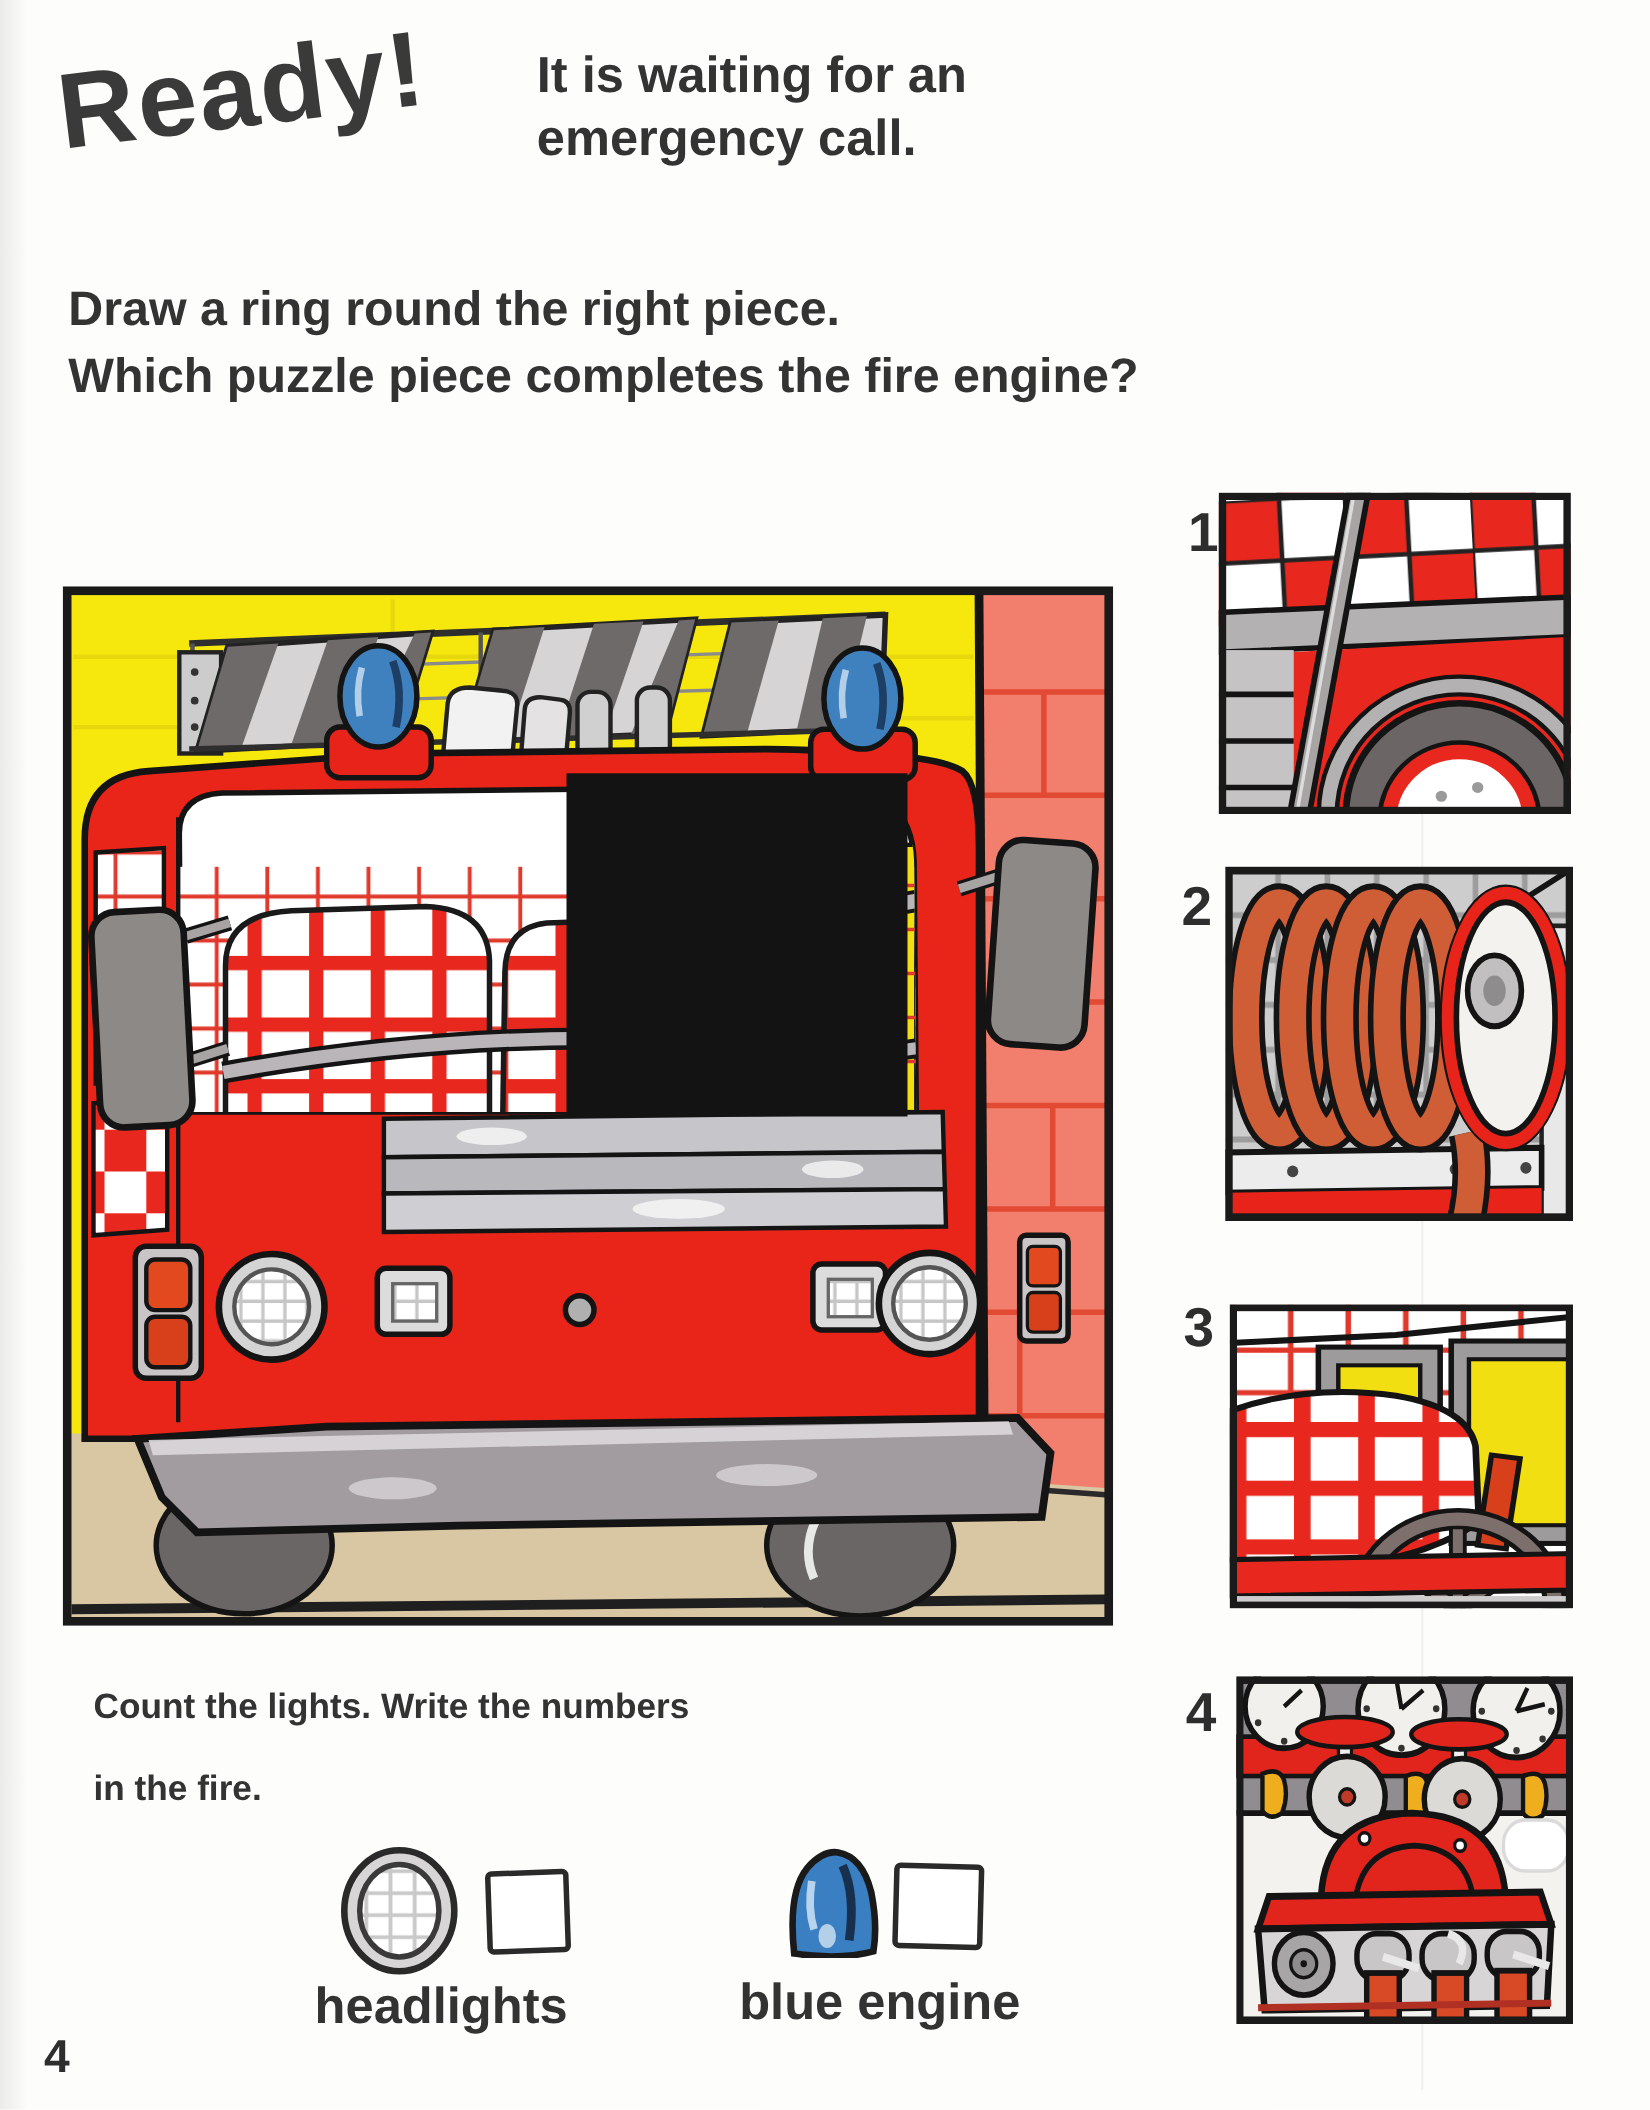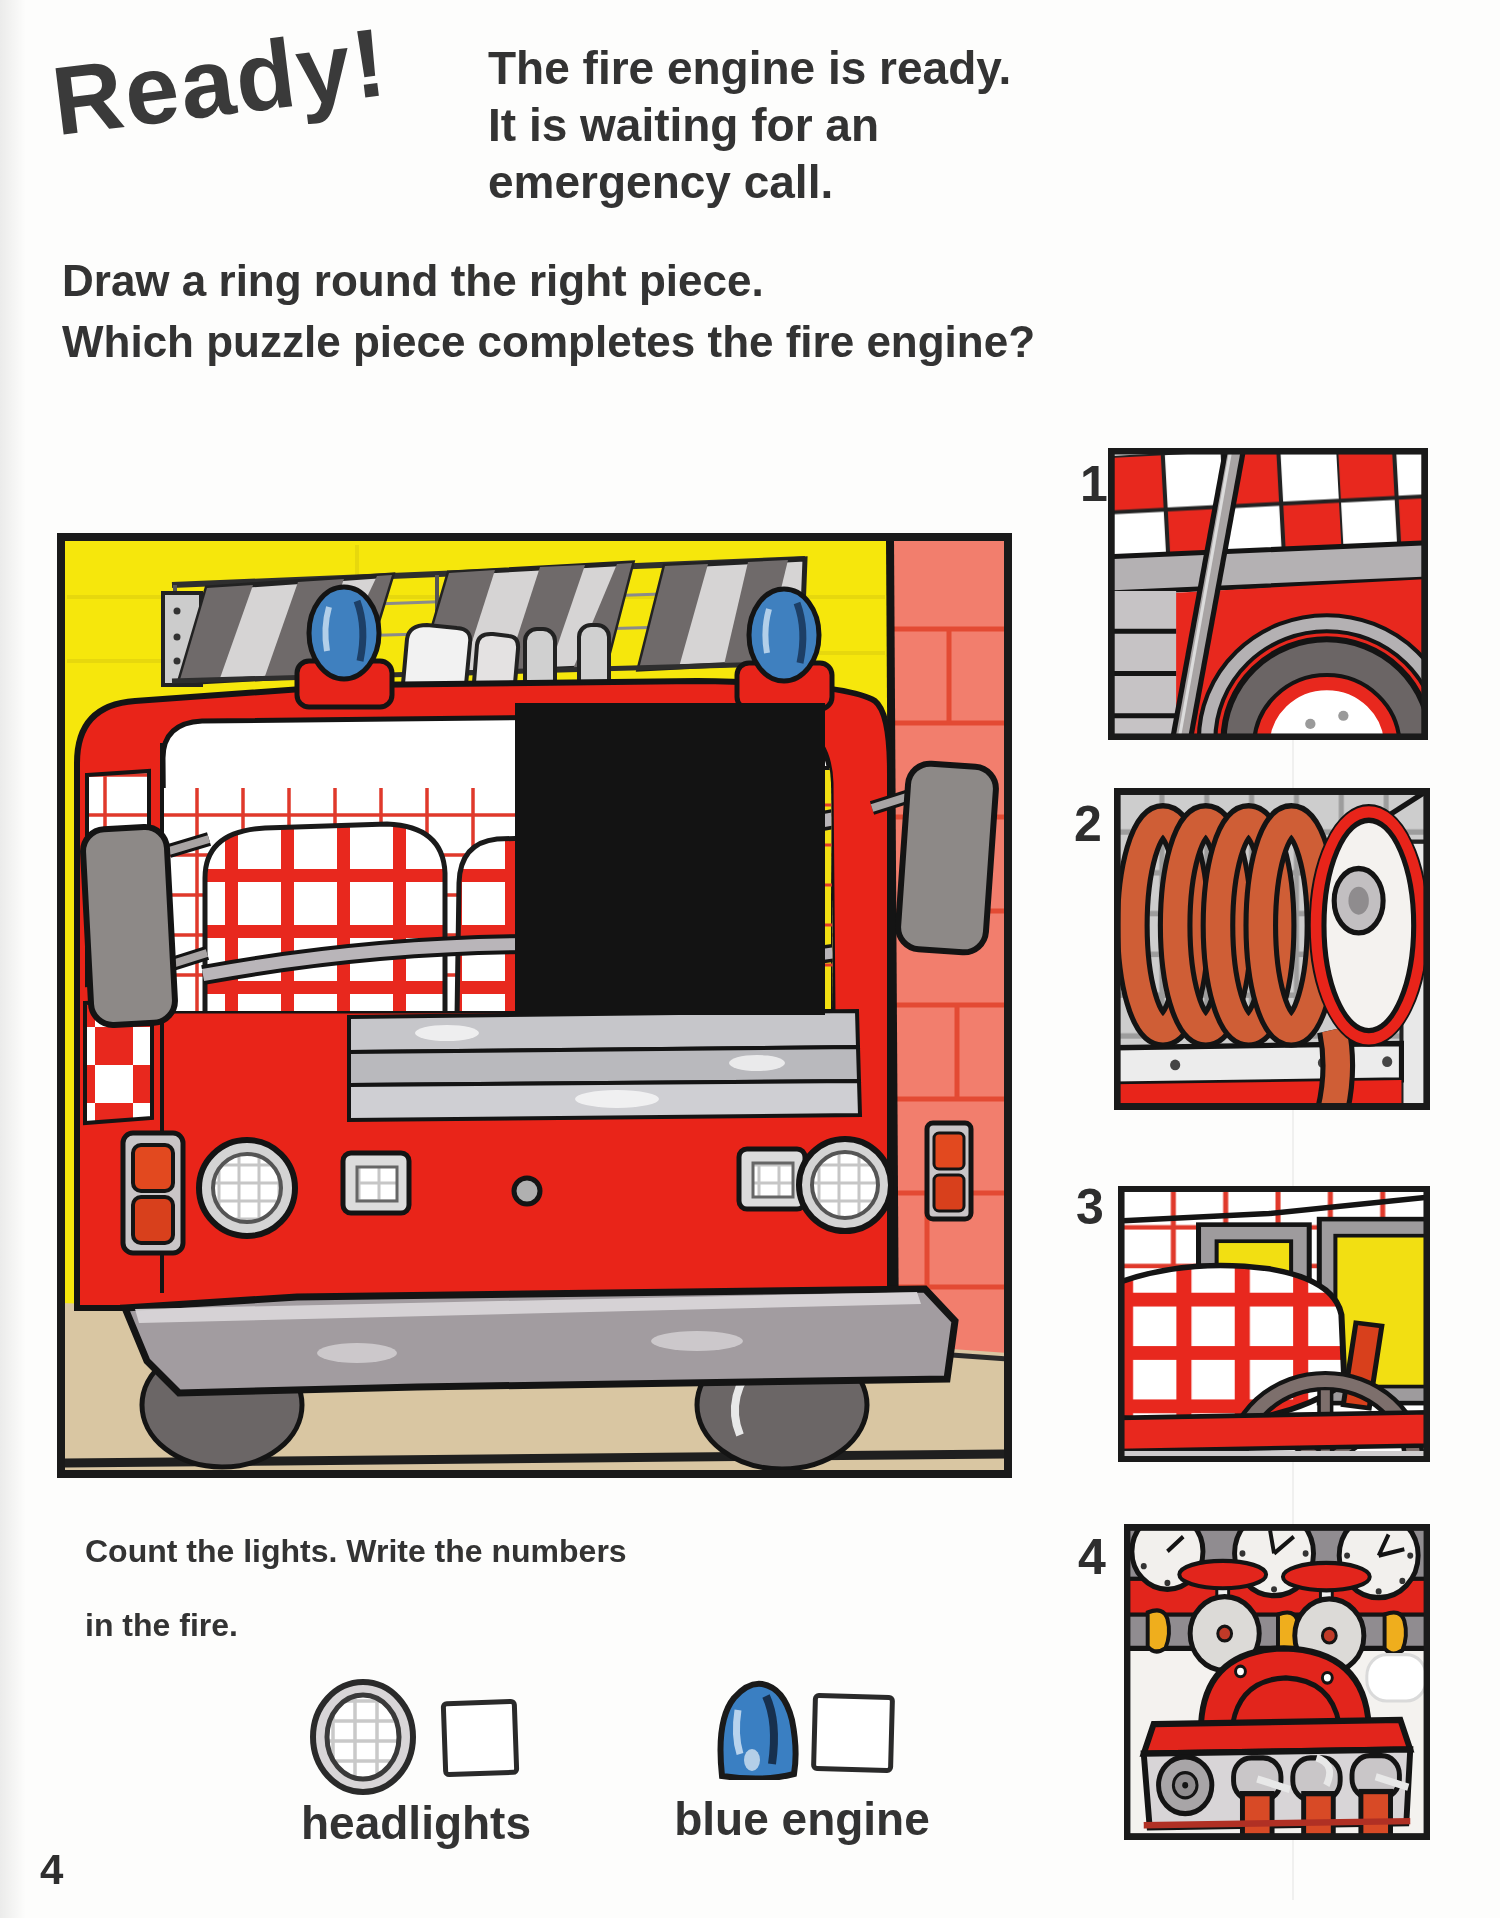--- a/index.html
+++ b/index.html
@@ -17,36 +17,35 @@
   .illustration svg{position:absolute;left:0;top:0;width:100%;height:100%;}
   .piece{position:absolute;}
   .piece svg{width:100%;height:100%;display:block;}
   .piece-num{position:absolute;font-size:50px;font-weight:bold;color:#2e2e2e;}
   .ans-box{position:absolute;background:#fff;border:5px solid #2a2a2a;border-radius:6px;}
   .box-1{left:442px;top:1700px;width:66px;height:66px;transform:rotate(-2deg);}
   .box-2{left:812px;top:1694px;width:72px;height:68px;transform:rotate(1.5deg);}
   .light-icon{position:absolute;}
   .hl-icon{left:308px;top:1678px;width:110px;height:118px;}
   .bl-icon{left:714px;top:1680px;width:88px;height:100px;}
-  .count-label{position:absolute;width:260px;text-align:center;font-size:46px;font-weight:bold;color:#333;}
+  .count-label{position:absolute;width:260px;text-align:left;font-size:46px;font-weight:bold;color:#333;}
   .hl-label{left:286px;top:1796px;}
   .bl-label{left:672px;top:1792px;}
   .page-num{position:absolute;left:40px;top:1846px;font-size:42px;font-weight:bold;color:#2e2e2e;}
 </style>
 </head>
 <body>
 
 <div class="page">
   <div class="edge-shade"></div>
   <div class="crease"></div>
 
   <div class="title">Ready!</div>
 
   <div class="intro">
-    <div>The fire engine is ready.</div>
     <div>It is waiting for an</div>
     <div>emergency call.</div>
   </div>
 
   <div class="question">
     <div>Draw a ring round the right piece.</div>
     <div>Which puzzle piece completes the fire engine?</div>
   </div>
 
   <div class="illustration">

